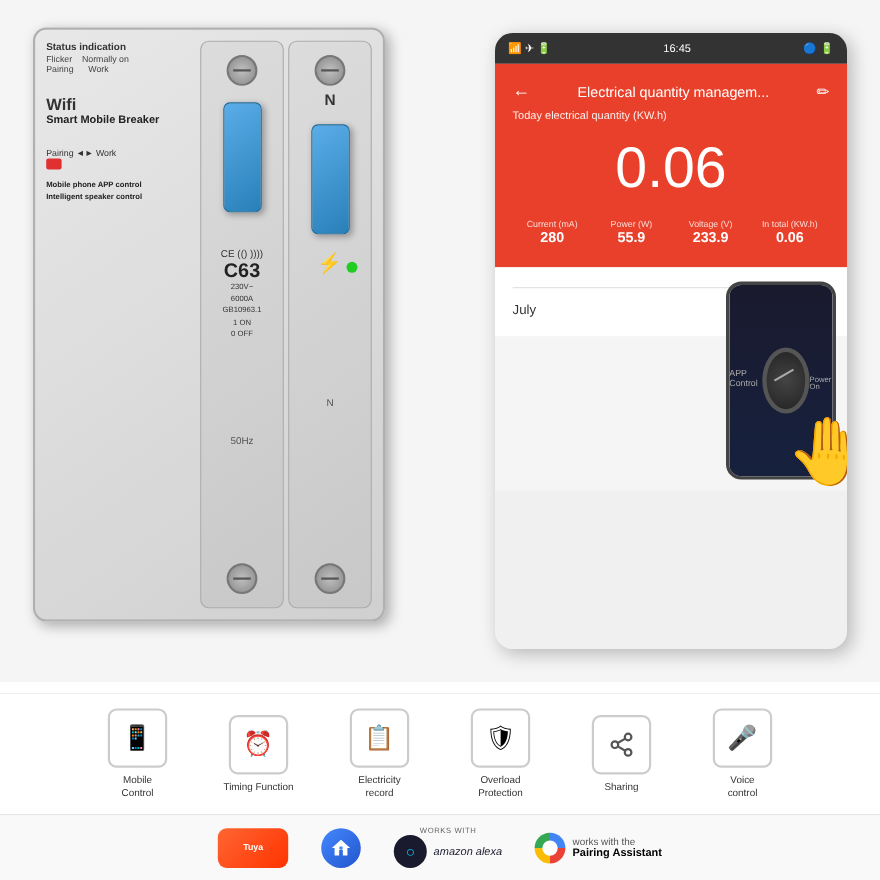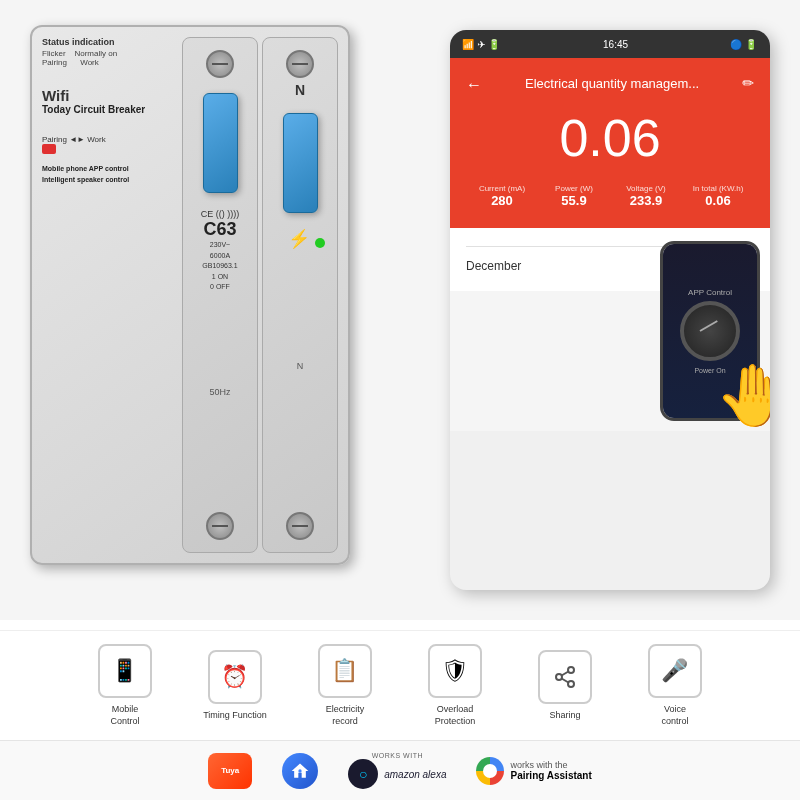--- a/index.html
+++ b/index.html
@@ -102,21 +102,21 @@
 
     .smart-label {
       font-size: 10px;
       font-weight: bold;
       color: #222;
     }
 
     .ce-label {
       font-size: 9px;
       color: #333;
-      margin-top: 6px;
+      margin-top: 23px;
     }
 
     .c63-label {
       font-size: 18px;
       font-weight: bold;
       color: #222;
     }
 
     .spec-text {
       font-size: 7px;
@@ -287,21 +287,21 @@
       overflow: hidden;
       border: 3px solid #444;
       position: relative;
     }
 
     .phone-screen {
       width: 100%;
       height: 100%;
       background: linear-gradient(180deg, #1a1a2e, #16213e);
       display: flex;
-      flex-direction: column;
+      flex-direction: row;
       align-items: center;
       justify-content: center;
     }
 
     .phone-dial {
       width: 60px;
       height: 60px;
       border-radius: 50%;
       border: 4px solid #555;
       background: radial-gradient(circle, #444, #222);
@@ -377,21 +377,21 @@
       padding: 8px 20px;
     }
 
     .logo-item {
       display: flex;
       align-items: center;
       gap: 6px;
     }
 
     .tuya-logo {
-      width: 44px;
+      width: 64px;
       height: 36px;
       background: linear-gradient(135deg, #ff6633, #ff3300);
       border-radius: 8px;
       display: flex;
       align-items: center;
       justify-content: center;
       font-size: 8px;
       font-weight: bold;
       color: white;
     }
@@ -494,21 +494,21 @@
           <span>Normally on</span>
         </div>
         <div style="font-size:8px; color:#444;">
           <span>Pairing</span>
           &nbsp;&nbsp;&nbsp;&nbsp;
           <span>Work</span>
         </div>
 
         <div style="margin-top:20px;">
           <div class="wifi-label">Wifi</div>
-          <div class="smart-label">Today Circuit Breaker</div>
+          <div class="smart-label">Smart Mobile Breaker</div>
         </div>
 
         <div style="margin-top:20px; font-size:8px; color:#333;">
           <div>Pairing ◄► Work</div>
           <span class="red-indicator"></span>
         </div>
 
         <div style="margin-top:8px;">
           <div class="app-control">Mobile phone APP control</div>
           <div class="app-control">Intelligent speaker control</div>
@@ -559,20 +559,21 @@
         <span>🔵 🔋</span>
       </div>
 
       <div class="app-red-section">
         <div class="app-nav">
           <span class="arrow-back">←</span>
           <span class="app-nav-title">Electrical quantity managem...</span>
           <span class="edit-icon-app">✏</span>
         </div>
 
+        <div class="app-subtitle">Today electrical quantity (KW.h)</div>
 
         <div class="app-big-number">0.06</div>
 
         <div class="app-stats">
           <div class="app-stat-item">
             <div class="app-stat-label">Current (mA)</div>
             <div class="app-stat-value">280</div>
           </div>
           <div class="app-stat-item">
             <div class="app-stat-label">Power (W)</div>
@@ -585,21 +586,21 @@
           <div class="app-stat-item">
             <div class="app-stat-label">In total (KW.h)</div>
             <div class="app-stat-value">0.06</div>
           </div>
         </div>
       </div>
 
       <div class="app-white-section">
         <div class="divider"></div>
         <div class="month-row">
-          <span class="month-name">December</span>
+          <span class="month-name">July</span>
           <span class="month-value"><span>0.06</span> ›</span>
         </div>
       </div>
 
       <div style="position:relative; height:140px; background:#f5f5f5; display:flex; justify-content:flex-end; align-items:flex-end; padding:10px;">
         <div class="phone-body">
           <div class="phone-screen">
             <div style="font-size:8px; color:#aaa; margin-bottom:4px;">APP Control</div>
             <div class="phone-dial"></div>
             <div style="font-size:7px; color:#aaa; margin-top:6px;">Power On</div>

